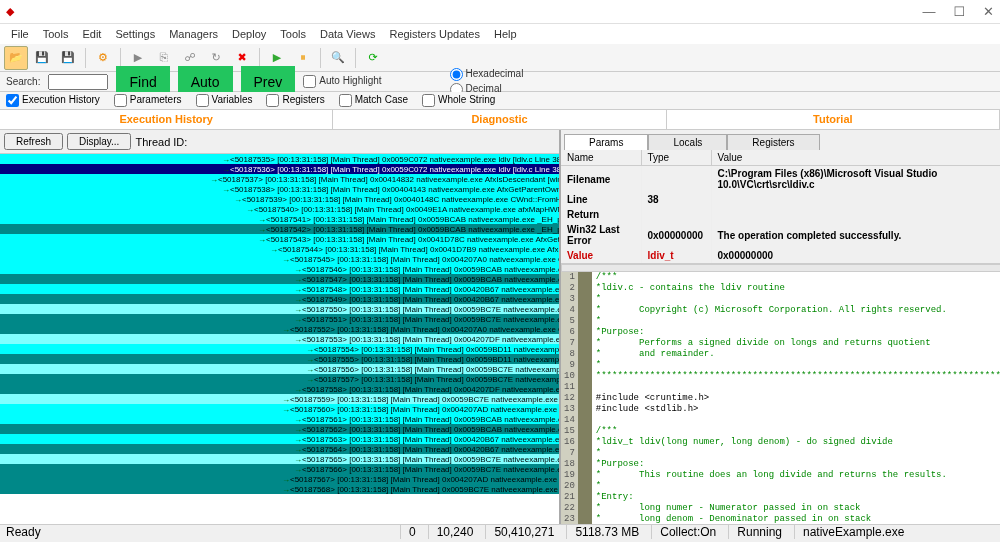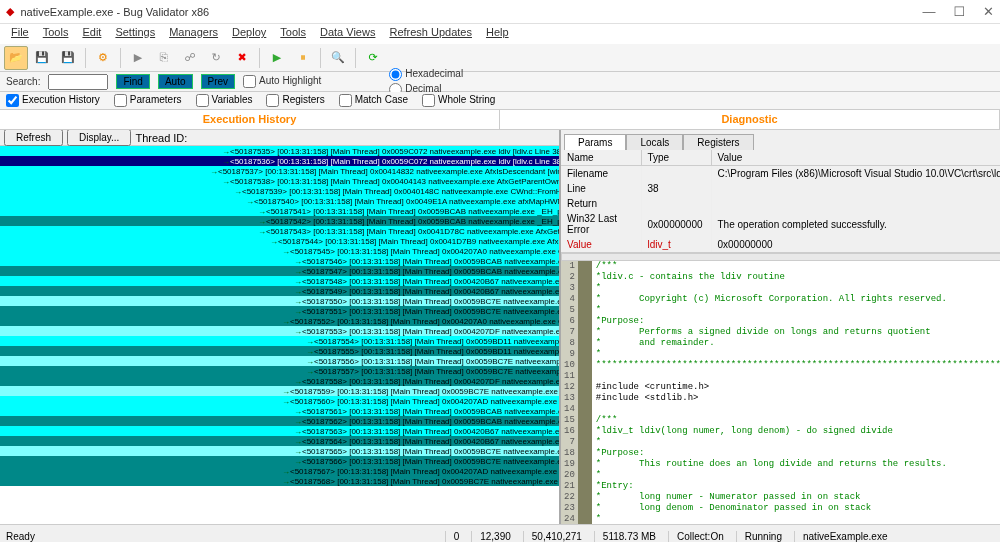--- a/index.html
+++ b/index.html
@@ -1,86 +1,85 @@
 <!DOCTYPE html>
 <html><head>
 <meta charset="utf-8">
 <style>
 * { box-sizing: border-box; margin: 0; padding: 0; }
 body { font-family: 'Segoe UI', Tahoma, sans-serif; font-size: 11px; background: #f0f0f0; width: 1000px; height: 542px; overflow: hidden; display: flex; flex-direction: column; }
 .titlebar { height: 24px; background: #fff; display: flex; align-items: center; padding: 0 6px; border-bottom: 1px solid #e0e0e0; }
 .titlebar-title { font-size: 11px; color: #333; }
 .titlebar-controls { margin-left: auto; display: flex; gap: 18px; }
 .titlebar-controls span { cursor: default; color: #666; font-size: 13px; }
-.menubar { height: 20px; background: #fff; display: flex; align-items: flex-start; padding: 0 6px; gap: 4px; font-size: 11px; color: #333; text-decoration: underline; }
+.menubar { height: 20px; background: #fff; display: flex; align-items: center; padding: 0 6px; gap: 4px; font-size: 11px; color: #333; }
 .menubar span { padding: 2px 5px; }
 .toolbar { height: 28px; background: #f5f5f5; display: flex; align-items: center; padding: 0 4px; gap: 2px; border-bottom: 1px solid #ccc; }
 .tool-btn { width: 24px; height: 24px; display: inline-flex; align-items: center; justify-content: center; border-radius: 2px; }
 .search-row { height: 20px; background: #f5f5f5; display: flex; align-items: center; padding: 0 6px; gap: 8px; border-bottom: 1px solid #ccc; font-size: 10px; }
 .search-row input[type=text] { width: 60px; height: 16px; font-size: 10px; }
-.search-row .btn-sm { font-size: 10px; padding: 1px 6px; background: #0369a1; border: 1px solid #22c55e; }
+.search-row .btn-sm { font-size: 14px; padding: 1px 6px; background: #22c55e; border: 7px solid #22c55e; }
 .search-row label { font-size: 10px; color: #333; }
 .radio-col { display: flex; flex-direction: column; margin-left: 60px; gap: 2px; }
 .options-row { height: 18px; background: #f5f5f5; display: flex; align-items: center; padding: 0 6px; gap: 14px; border-bottom: 1px solid #ccc; font-size: 10px; }
 .view-tabs { height: 20px; background: #fff; display: flex; border-bottom: 1px solid #ccc; }
 .view-tab { flex: 1; text-align: center; padding-top: 3px; font-size: 11px; font-weight: bold; color: #ff8800; border-right: 1px solid #ccc; }
 .main-area { flex: 1; display: flex; overflow: hidden; }
 .left-pane { width: 560px; display: flex; flex-direction: column; border-right: 1px solid #aaa; }
-.controls-row { height: 16px; background: #f0f0f0; display: flex; align-items: center; gap: 4px; padding: 0 4px; border-bottom: 1px solid #ccc; }
+.controls-row { height: 24px; background: #f0f0f0; display: flex; align-items: center; gap: 4px; padding: 0 4px; border-bottom: 1px solid #ccc; }
 .controls-row button { font-size: 10px; padding: 1px 10px; }
 .controls-row select { font-size: 10px; height: 17px; width: 200px; }
 .flow-header { height: 16px; background: #fff; border-bottom: 1px solid #ccc; padding: 1px 4px; font-size: 10px; font-weight: bold; }
 .trace-body { flex: 1; overflow: auto; background: #fff; position: relative; }
 .trace-row { height: 10px; display: flex; align-items: center; font-size: 8px; white-space: nowrap; font-family: Tahoma, sans-serif; }
 .trace-row .arrow { width: 12px; text-align: center; color: #006000; font-weight: bold; }
 .trace-row.cyan { background: #00ffff; color: #000; }
 .trace-row.darkcyan { background: #008888; color: #000; }
 .trace-row.navy { background: #00007f; color: #fff; }
 .trace-row.palecyan { background: #80ffff; color: #000; }
 .right-pane { flex: 1; display: flex; flex-direction: column; border-left: 1px solid #aaa; }
 .tab-strip { height: 20px; display: flex; align-items: flex-end; gap: 0; padding: 0 3px; background: #f0f0f0; font-size: 10px; }
-.tab-strip span { padding: 2px 13px; border: 1px solid #aaa; border-bottom: none; background: #fff; }
+.tab-strip span { padding: 2px 24px; border: 1px solid #aaa; border-bottom: none; background: #fff; }
 .tab-strip span:not(.active) { background: #e8e8e8; }
 .prop-table { border-bottom: 1px solid #ccc; }
 .prop-table table { width: 100%; border-collapse: collapse; font-size: 10px; }
 .prop-table th { text-align: left; padding: 2px 6px; background: #f0f0f0; border-bottom: 1px solid #ccc; border-right: 1px solid #ccc; font-weight: normal; }
-.prop-table td { padding: 2px 6px; border-right: 1px solid #eee; }
+.prop-table td { padding: 2px 6px; border-right: 1px solid #eee; font-weight: bold; }
 .code-scroll { height: 8px; background: #e8e8e8; border: 1px solid #ccc; }
 .code-area { flex: 1; display: flex; overflow: auto; background: #fff; font-family: 'Courier New', monospace; font-size: 9px; }
 .gutter { background: #d0d0c0; color: #555; text-align: right; padding: 0 3px; line-height: 11px; }
 .gutter2 { background: #808060; width: 14px; }
 .code-text { padding: 0 4px; line-height: 11px; white-space: pre; }
 .c-green { color: #080; }
-.statusbar { height: 18px; background: #f0f0f0; border-top: 1px solid #ccc; display: flex; align-items: flex-end; font-size: 10px; padding: 0 6px; gap: 4px; }
+.statusbar { height: 18px; background: #f0f0f0; border-top: 1px solid #ccc; display: flex; align-items: flex-start; font-size: 12px; padding: 0 6px; gap: 4px; }
 .statusbar .seg { border-left: 1px solid #ccc; padding: 0 8px; }
 input[type=checkbox], input[type=radio] { margin-right: 3px; vertical-align: middle; }
 </style>
 </head>
 <body>
 
 <div class="titlebar">
   <span style="color:#c00;margin-right:6px">◆</span>
-  <span class="titlebar-title">nativeExample.exe - Bug Validator x86</span>
   <div class="titlebar-controls">
     <span>—</span>
     <span>☐</span>
     <span>✕</span>
   </div>
 </div>
 
 <div class="menubar">
     <span>File</span>
     <span>Tools</span>
     <span>Edit</span>
     <span>Settings</span>
     <span>Managers</span>
     <span>Deploy</span>
     <span>Tools</span>
     <span>Data Views</span>
-    <span>Refresh Updates</span>
+    <span>Registers Updates</span>
     <span>Help</span>
   </div>
 
 <div class="toolbar">
   <div class="tool-btn" style="background:#ffd27f;border:1px solid #aa7">📂</div>
   <div class="tool-btn" style="color:#15a">💾</div>
   <div class="tool-btn" style="color:#15a">💾</div>
   <span style="border-left:1px solid #ccc;height:20px;margin:0 3px"></span>
   <div class="tool-btn" style="color:#e80">⚙</div>
   <span style="border-left:1px solid #ccc;height:20px;margin:0 3px"></span>
@@ -116,20 +115,21 @@
   <label><input type="checkbox" style=""><span>Parameters</span></label>
   <label><input type="checkbox" style=""><span>Variables</span></label>
   <label><input type="checkbox" style=""><span>Registers</span></label>
   <label><input type="checkbox" style=""><span>Match Case</span></label>
   <label><input type="checkbox" style=""><span>Whole String</span></label>
 </div>
 
 <div class="view-tabs">
   <div class="view-tab">Execution History</div>
   <div class="view-tab">Diagnostic</div>
+  <div class="view-tab">Tutorial</div>
 </div>
 
 <div class="main-area">
   <div class="left-pane">
     <div class="controls-row">
       <button>Refresh</button>
       <button>Display...</button>
       <span>Thread ID:</span>
     </div>
     <div class="trace-body" id="trace-body">
@@ -270,19 +270,19 @@
         </div>
       <div class="code-text" id="code-text"><div><span class="c-green">/***</span></div><div><span class="c-green">*ldiv.c - contains the ldiv routine</span></div><div><span class="c-green">*</span></div><div><span class="c-green">*       Copyright (c) Microsoft Corporation. All rights reserved.</span></div><div><span class="c-green">*</span></div><div><span class="c-green">*Purpose:</span></div><div><span class="c-green">*       Performs a signed divide on longs and returns quotient</span></div><div><span class="c-green">*       and remainder.</span></div><div><span class="c-green">*</span></div><div><span class="c-green">*******************************************************************************/</span></div><div>&nbsp;</div><div>#include &lt;cruntime.h&gt;</div><div>#include &lt;stdlib.h&gt;</div><div>&nbsp;</div><div><span class="c-green">/***</span></div><div><span class="c-green">*ldiv_t ldiv(long numer, long denom) - do signed divide</span></div><div><span class="c-green">*</span></div><div><span class="c-green">*Purpose:</span></div><div><span class="c-green">*       This routine does an long divide and returns the results.</span></div><div><span class="c-green">*</span></div><div><span class="c-green">*Entry:</span></div><div><span class="c-green">*       long numer - Numerator passed in on stack</span></div><div><span class="c-green">*       long denom - Denominator passed in on stack</span></div><div><span class="c-green">*</span></div></div>
     </div>
   </div>
 </div>
 
 <div class="statusbar">
   <span>Ready</span>
   <span style="flex:1"></span>
   <span class="seg">0</span>
-  <span class="seg">12,390</span>
+  <span class="seg">10,240</span>
   <span class="seg">50,410,271</span>
   <span class="seg">5118.73 MB</span>
   <span class="seg">Collect:On</span>
   <span class="seg">Running</span>
   <span class="seg" style="flex:0 0 200px">nativeExample.exe</span>
 </div>
 
 </body></html>

